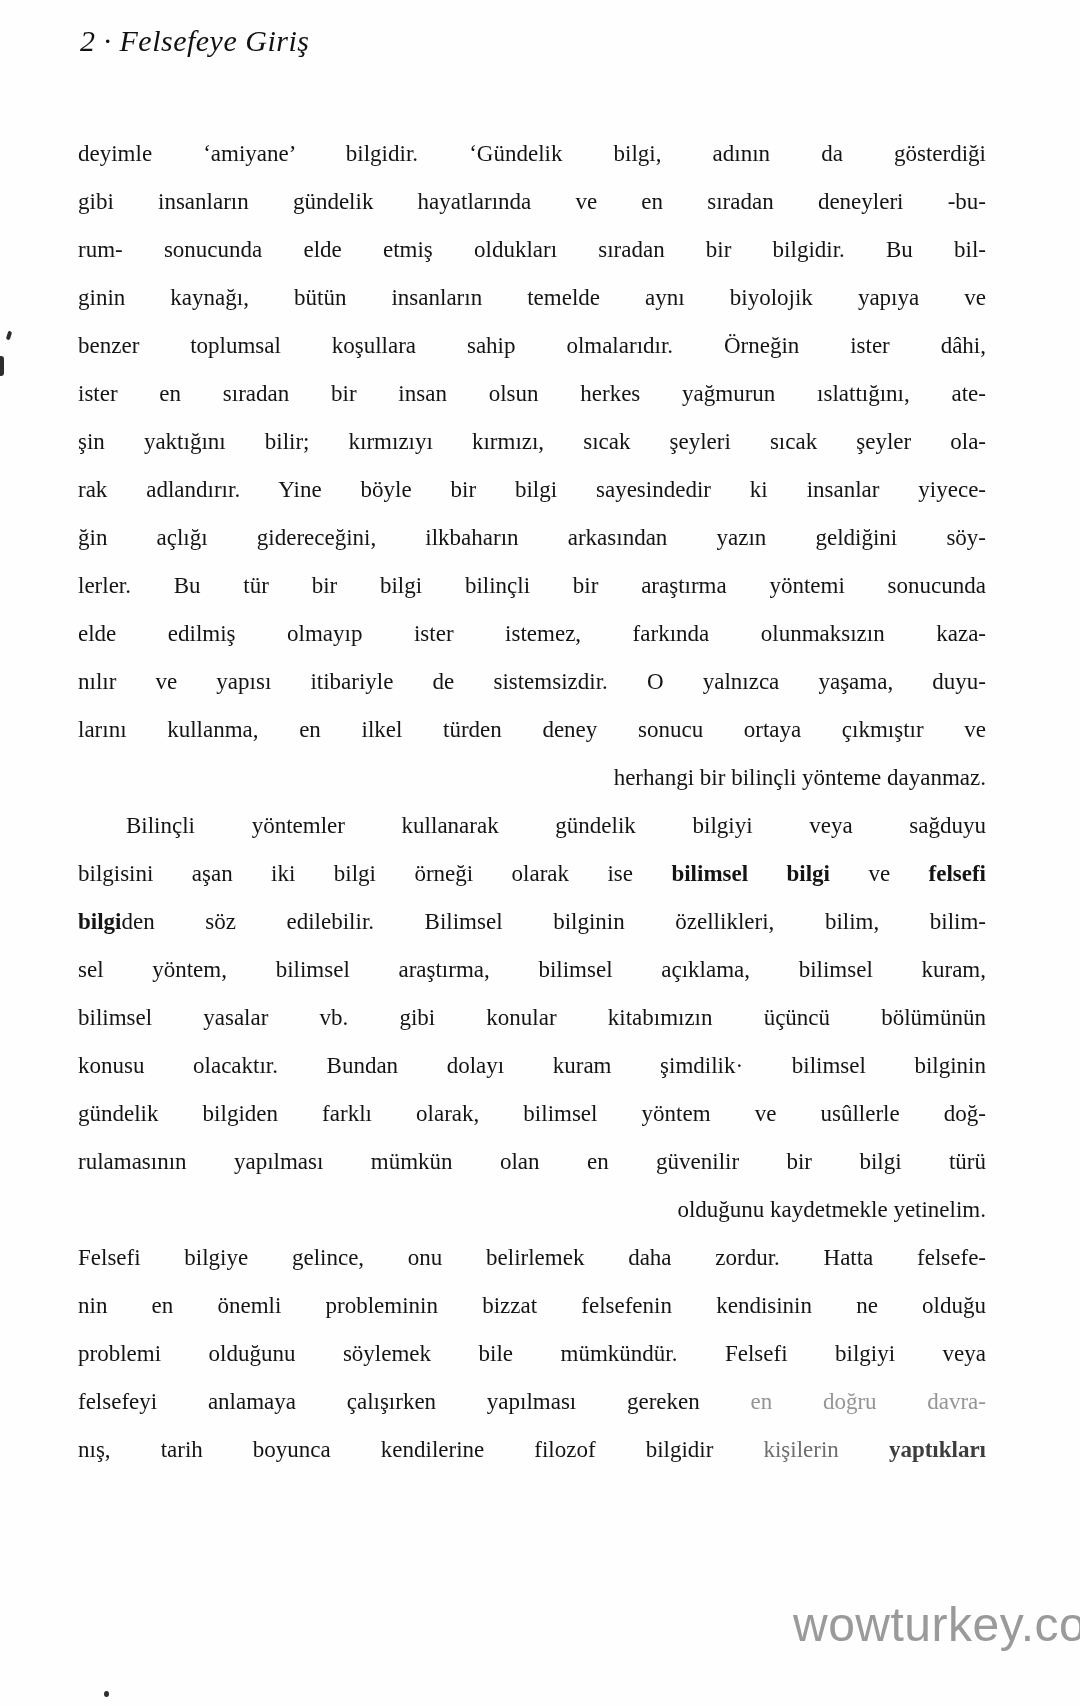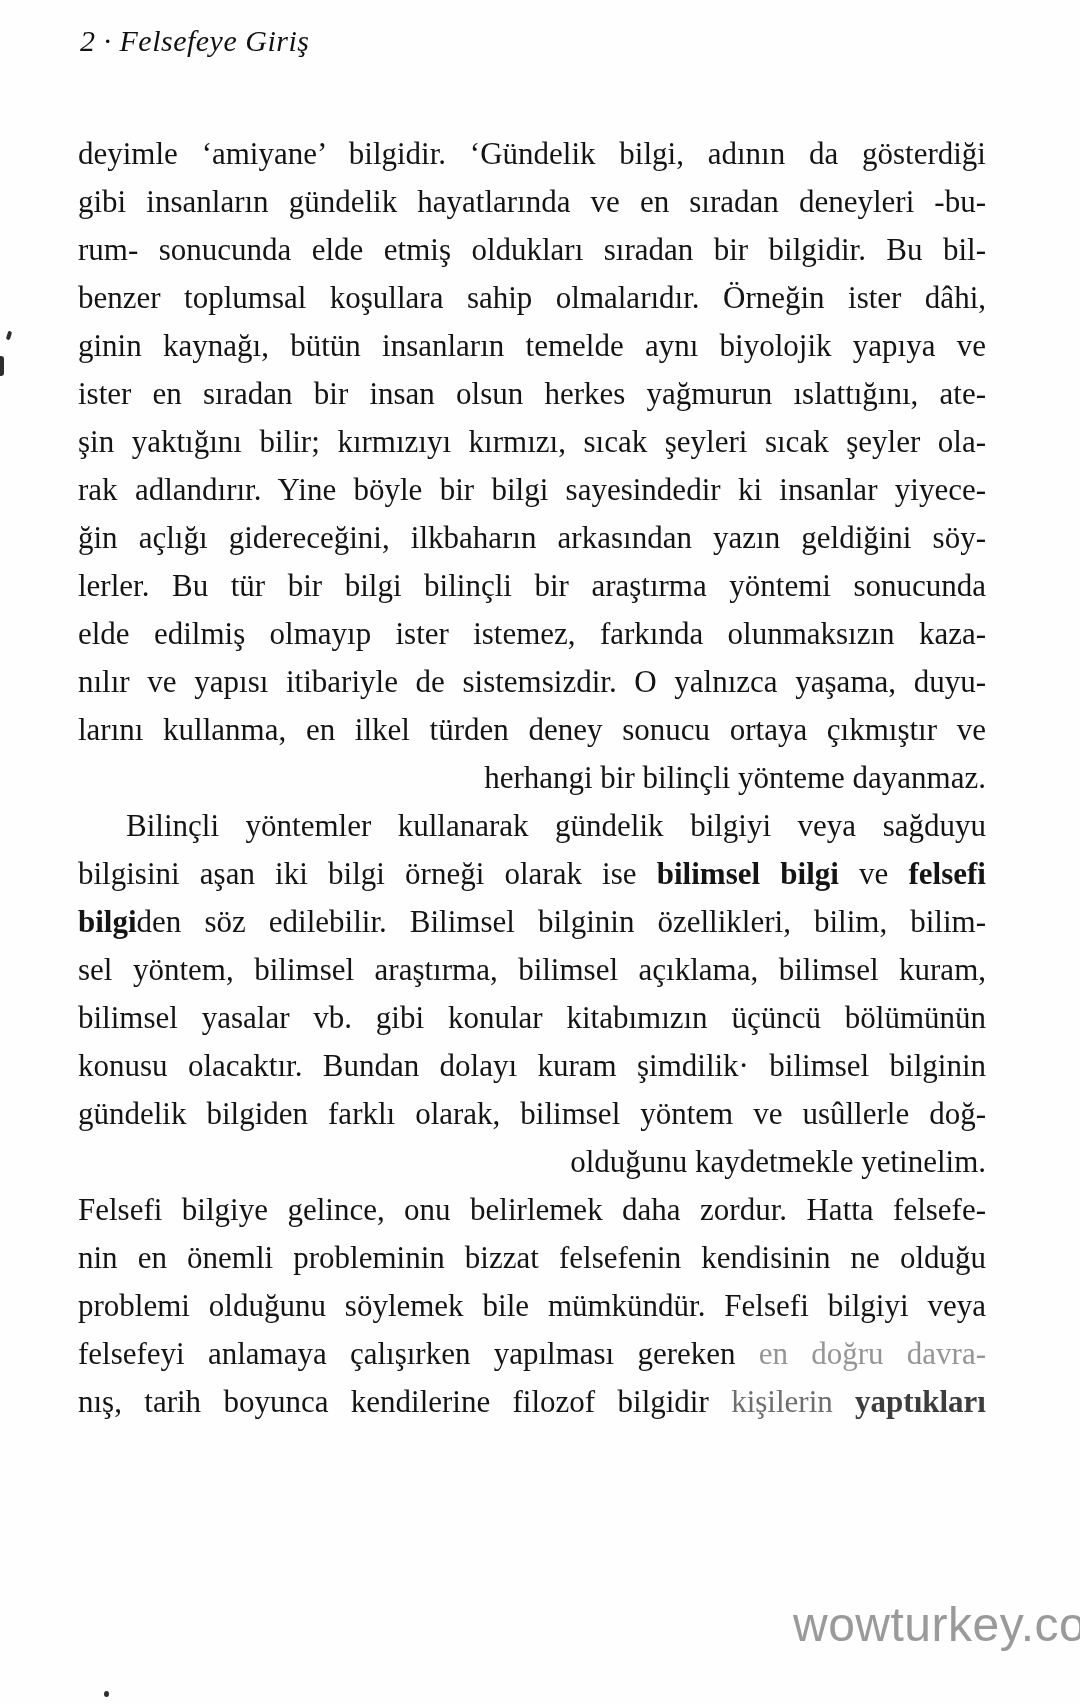--- a/index.html
+++ b/index.html
@@ -28,21 +28,21 @@
   .text-block {
     position: absolute;
     top: 130px;
     left: 78px;
     width: 908px;
   }
 
   .para { margin: 0; }
 
   .line {
-    font-size: 31px;
+    font-size: 23px;
     line-height: 48px;
     height: 48px;
     color: #141414;
   }
   .line.j { text-align: justify; text-align-last: justify; }
   .line.flush { text-align: right; }
   .line.indent { text-indent: 48px; }
 
   .s-i { font-style: italic; }
   .s-b { font-weight: bold; }
@@ -91,40 +91,41 @@
   <div class="speck speck-2"></div>
   <div class="speck speck-3"></div>
 
   <div class="text-block">
 
     <div>
         <div class="para">
           <div class="line j"><span>deyimle ‘amiyane’ bilgidir. ‘Gündelik bilgi, adının da gösterdiği</span></div>
           <div class="line j"><span>gibi insanların gündelik hayatlarında ve en sıradan deneyleri -bu-</span></div>
           <div class="line j"><span>rum- sonucunda elde etmiş oldukları sıradan bir bilgidir. Bu bil-</span></div>
+          <div class="line j"><span>ginin kaynağı, bütün insanların temelde aynı biyolojik yapıya ve</span></div>
           <div class="line j"><span>benzer toplumsal koşullara sahip olmalarıdır. Örneğin ister dâhi,</span></div>
-          <div class="line j"><span>ginin kaynağı, bütün insanların temelde aynı biyolojik yapıya ve</span></div>
           <div class="line j"><span>ister en sıradan bir insan olsun herkes yağmurun ıslattığını, ate-</span></div>
           <div class="line j"><span>şin yaktığını bilir; kırmızıyı kırmızı, sıcak şeyleri sıcak şeyler ola-</span></div>
           <div class="line j"><span>rak adlandırır. Yine böyle bir bilgi sayesindedir ki insanlar yiyece-</span></div>
           <div class="line j"><span>ğin açlığı gidereceğini, ilkbaharın arkasından yazın geldiğini söy-</span></div>
           <div class="line j"><span>lerler. Bu tür bir bilgi bilinçli bir araştırma yöntemi sonucunda</span></div>
           <div class="line j"><span>elde edilmiş olmayıp ister istemez, farkında olunmaksızın kaza-</span></div>
           <div class="line j"><span>nılır ve yapısı itibariyle de sistemsizdir. O yalnızca yaşama, duyu-</span></div>
           <div class="line j"><span>larını kullanma, en ilkel türden deney sonucu ortaya çıkmıştır ve</span></div>
           <div class="line flush"><span>herhangi bir bilinçli yönteme dayanmaz.</span></div>
         </div>
         <div class="para">
           <div class="line j indent"><span>Bilinçli yöntemler kullanarak gündelik bilgiyi veya sağduyu</span></div>
           <div class="line j"><span>bilgisini aşan iki bilgi örneği olarak ise </span><span class="s-b">bilimsel bilgi</span><span> ve </span><span class="s-b">felsefi</span></div>
           <div class="line j"><span class="s-b">bilgi</span><span>den söz edilebilir. Bilimsel bilginin özellikleri, bilim, bilim-</span></div>
           <div class="line j"><span>sel yöntem, bilimsel araştırma, bilimsel açıklama, bilimsel kuram,</span></div>
           <div class="line j"><span>bilimsel yasalar vb. gibi konular kitabımızın üçüncü bölümünün</span></div>
           <div class="line j"><span>konusu olacaktır. Bundan dolayı kuram şimdilik· bilimsel bilginin</span></div>
           <div class="line j"><span>gündelik bilgiden farklı olarak, bilimsel yöntem ve usûllerle doğ-</span></div>
+          <div class="line j"><span>rulamasının yapılması mümkün olan en güvenilir bir bilgi türü</span></div>
           <div class="line flush"><span>olduğunu kaydetmekle yetinelim.</span></div>
         </div>
       </div>
     <div>
         <div class="para">
           <div class="line j"><span>Felsefi bilgiye gelince, onu belirlemek daha zordur. Hatta felsefe-</span></div>
           <div class="line j"><span>nin en önemli probleminin bizzat felsefenin kendisinin ne olduğu</span></div>
           <div class="line j"><span>problemi olduğunu söylemek bile mümkündür. Felsefi bilgiyi veya</span></div>
           <div class="line j"><span>felsefeyi anlamaya çalışırken yapılması gereken </span><span class="s-g">en doğru davra-</span></div>
           <div class="line j"><span>nış, tarih boyunca kendilerine filozof bilgidir </span><span class="s-g2">kişilerin </span><span class="s-ob">yaptıkları</span></div>

